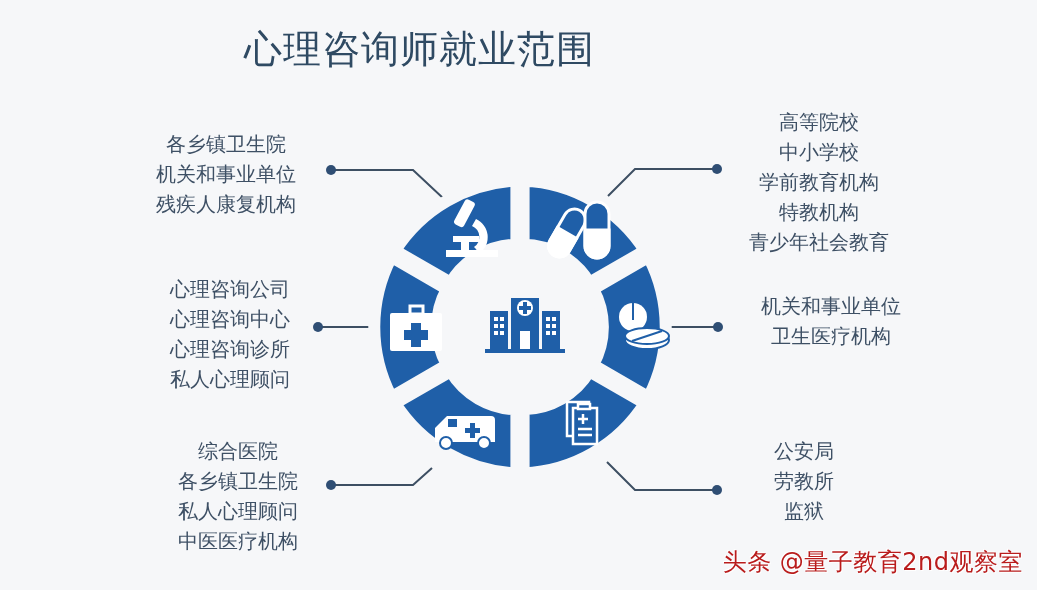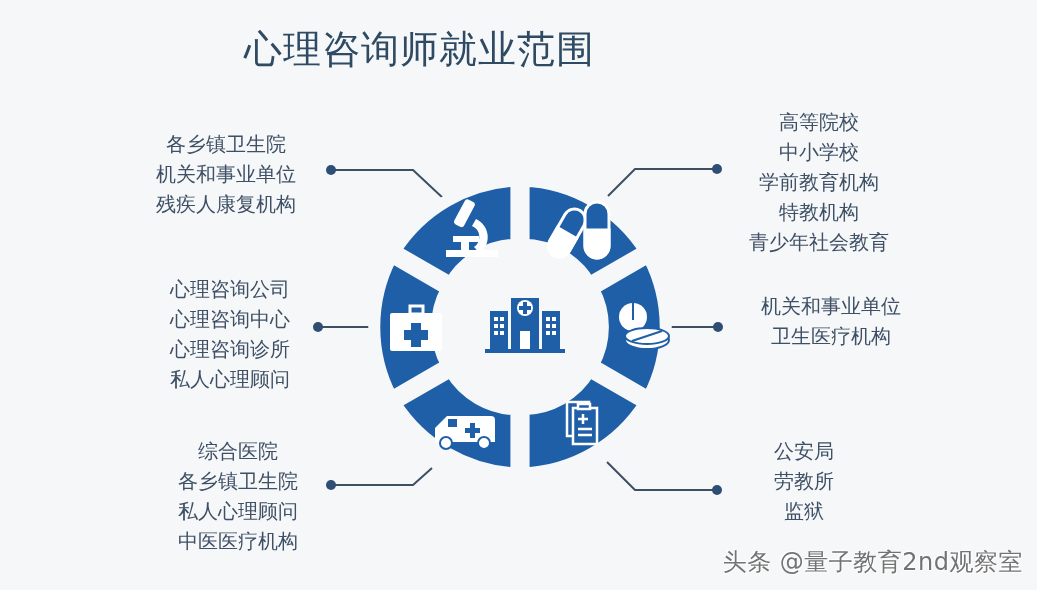--- a/index.html
+++ b/index.html
@@ -21,21 +21,21 @@
   .label-group div { margin: 4px; }
   #lg-tl { left: 122px; width: 208px; top: 127px; }
   #lg-l  { left: 148px; width: 164px; top: 272px; font-family: Liberation Serif, serif; }
   #lg-bl { left: 158px; width: 160px; top: 434px; }
   #lg-tr { left: 724px; width: 190px; top: 105px; }
   #lg-r  { left: 736px; width: 190px; top: 289px; }
   #lg-br { left: 744px; width: 120px; top: 434px; }
   svg.diagram { position: absolute; left: 0; top: 0; }
   .watermark {
     position: absolute; right: 14px; bottom: 12px;
-    font-size: 24px; color: #737373; letter-spacing: 0.5px;
+    font-size: 24px; color: #b91c1c; letter-spacing: 0.5px;
     text-shadow: 1px 1px 0 #fff, -1px -1px 0 #fff;
   }
 </style>
 </head>
 <body>
 
 <div class="title">心理咨询师就业范围</div>
 
 <svg class="diagram" width="1037" height="590" viewBox="0 0 1037 590">
   <defs>

